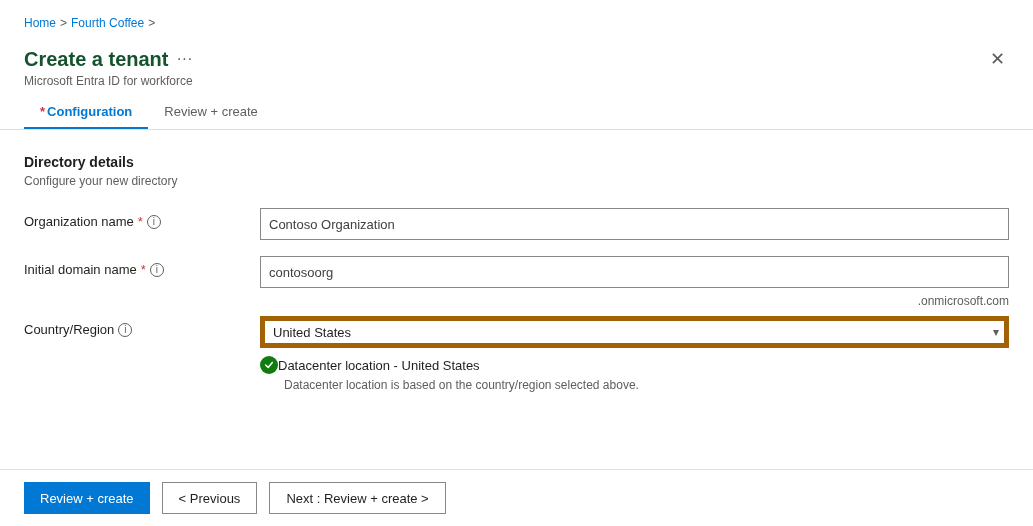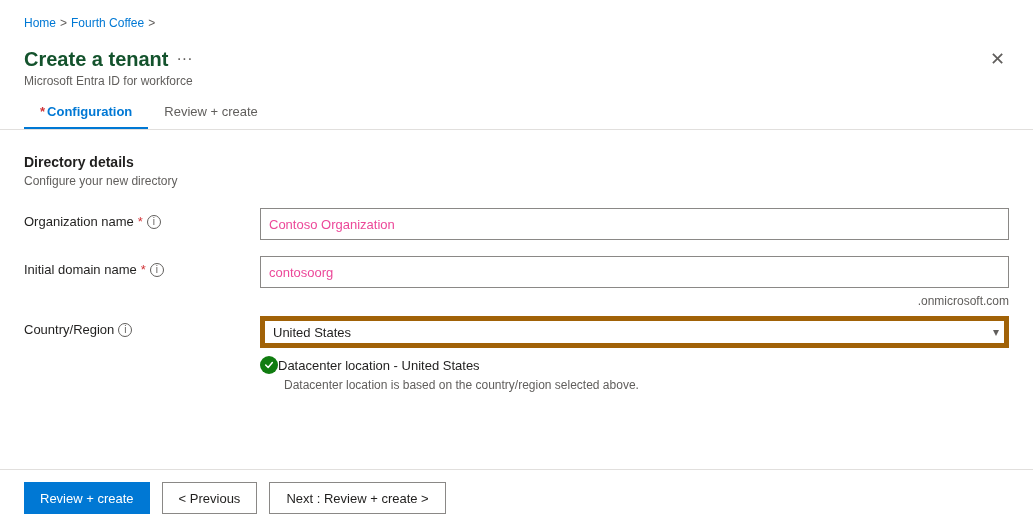--- a/index.html
+++ b/index.html
@@ -150,21 +150,21 @@
     }
     .form-control {
       flex: 1;
     }
     .text-input {
       width: 100%;
       height: 32px;
       border: 1px solid #8a8886;
       padding: 0 8px;
       font-size: 13px;
-      color: #ec4899;
+      color: #404040;
       outline: none;
       background: white;
     }
     .domain-wrapper {
       position: relative;
       border-radius: 14px;
     }
     .domain-suffix {
       position: absolute;
       right: 0;

